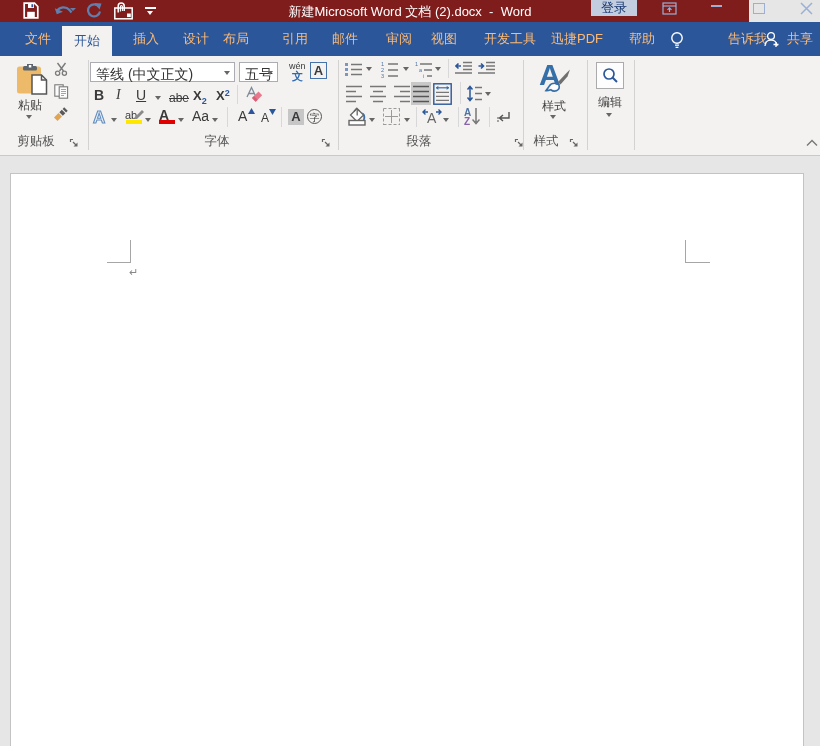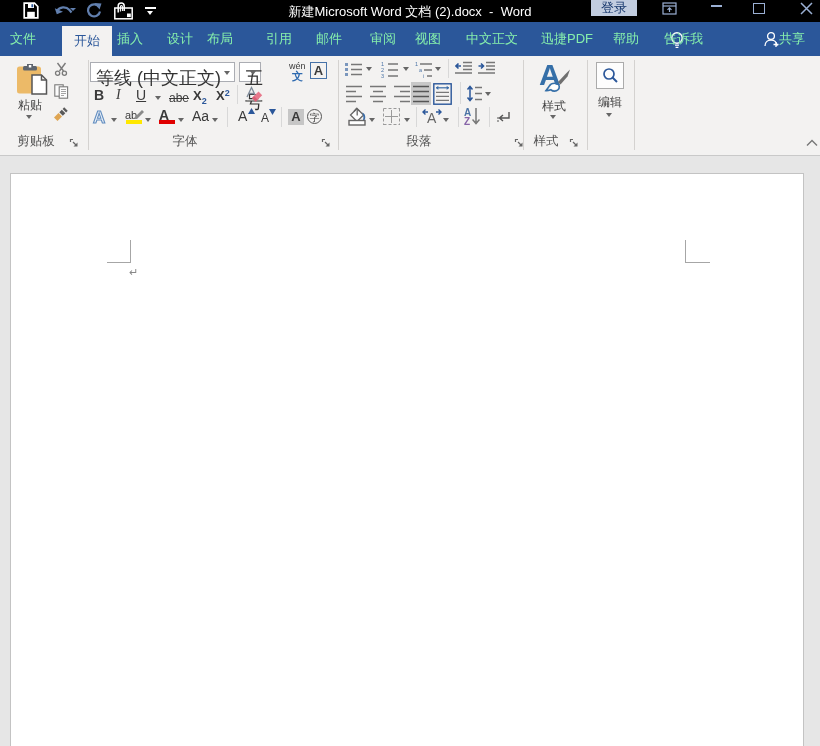--- a/index.html
+++ b/index.html
@@ -1,32 +1,32 @@
 <!DOCTYPE html>
 <html><head>
 <meta charset="utf-8">
 <style>
   * { margin:0; padding:0; box-sizing:border-box; }
   html,body { width:820px; height:746px; overflow:hidden; }
   body { font-family:"Liberation Sans",sans-serif; position:relative; background:#e6e6e6; }
   .abs { position:absolute; }
   
-  #titlebar { position:absolute; left:0; top:0; width:820px; height:22px; background:#000000; }
+  #titlebar { position:absolute; left:0; top:0; width:749px; height:22px; background:#7f1d1d; }
   #title { position:absolute; top:3px; left:0; width:820px; text-align:center; color:#fff; font-size:13px; }
   #signin { position:absolute; left:591px; top:0; width:46px; height:16px; background:#c2cde0; color:#14356b; font-size:13px; text-align:center; line-height:16px; }
   
   #tabrow { position:absolute; left:0; top:22px; width:820px; height:34px; background:#2b579a; }
-  .tab { position:absolute; top:0; height:34px; color:#86efac; font-size:13px; line-height:34px; text-align:left; }
+  .tab { position:absolute; top:0; height:34px; color:#fdba74; font-size:13px; line-height:34px; text-align:right; }
   #tab-home { position:absolute; left:62px; top:4px; width:50px; height:30px; background:#f3f2f1; color:#2b579a; font-size:13px; text-align:center; line-height:30px; }
   
   #ribbon { position:absolute; left:0; top:56px; width:820px; height:100px; background:#f3f2f1; border-bottom:1px solid #c9c9c9; }
   .vsep { position:absolute; top:4px; height:90px; width:1px; background:#d4d2d0; }
   .grplabel { position:absolute; top:77px; height:16px; font-size:12.5px; color:#525252; text-align:center; }
   .launch { position:absolute; top:82px; width:10px; height:10px; }
-  .combo { position:absolute; background:#fff; border:1px solid #abadb3; height:20px; font-size:18px; color:#333; }
+  .combo { position:absolute; background:#fff; border:1px solid #abadb3; height:20px; font-size:14px; color:#333; }
   .ca { position:absolute; right:4px; top:8px; width:0; height:0; border-left:3.5px solid transparent; border-right:3.5px solid transparent; border-top:4px solid #666; }
   .dar { position:absolute; width:0; height:0; border-left:3.5px solid transparent; border-right:3.5px solid transparent; border-top:4px solid #666; }
   
   #docarea { position:absolute; left:0; top:156px; width:820px; height:590px; background:#e6e6e6; }
   #page { position:absolute; left:10px; top:17px; width:794px; height:573px; background:#fff; border:1px solid #c3c3c3; border-bottom:none; }
   .crop { position:absolute; }
 </style>
 </head>
 <body>
 
@@ -72,44 +72,44 @@
   <div id="tabrow">
     <div class="tab" style="left:10px;width:41px">文件</div>
     <div id="tab-home">开始</div>
     <div class="tab" style="left:117px;width:42px">插入</div>
     <div class="tab" style="left:167px;width:42px">设计</div>
     <div class="tab" style="left:207px;width:42px">布局</div>
     <div class="tab" style="left:266px;width:42px">引用</div>
     <div class="tab" style="left:316px;width:42px">邮件</div>
     <div class="tab" style="left:370px;width:42px">审阅</div>
     <div class="tab" style="left:415px;width:42px">视图</div>
-    <div class="tab" style="left:466px;width:70px">中文正文</div>
+    <div class="tab" style="left:466px;width:70px">开发工具</div>
     <div class="tab" style="left:541px;width:62px">迅捷PDF</div>
     <div class="tab" style="left:613px;width:42px">帮助</div>
     <svg class="abs" style="left:669px;top:9px" width="16" height="18" viewBox="0 0 16 18">
       <circle cx="8" cy="7" r="5.2" fill="none" stroke="#fff" stroke-width="1.4"></circle>
       <path d="M6 14.2 h4 M6.6 16.4 h2.8" stroke="#fff" stroke-width="1.3"></path>
     </svg>
-    <div class="tab" style="left:664px;width:42px">告诉我</div>
+    <div class="tab" style="left:725px;width:42px">告诉我</div>
     <svg class="abs" style="left:763px;top:9px" width="18" height="17" viewBox="0 0 18 17">
       <circle cx="8" cy="5" r="3.4" fill="none" stroke="#fff" stroke-width="1.3"></circle>
       <path d="M2 15 c0-4 3-6 6-6 s6 2 6 6" fill="none" stroke="#fff" stroke-width="1.3"></path>
       <path d="M13 11 v5 M10.5 13.5 h5" stroke="#fff" stroke-width="1.3"></path>
     </svg>
     <div class="tab" style="left:779px;width:34px">共享</div>
   </div>
 
   <div id="ribbon">
     <div class="vsep" style="left:88px"></div>
     <div class="vsep" style="left:338px"></div>
     <div class="vsep" style="left:523px"></div>
     <div class="vsep" style="left:587px"></div>
     <div class="vsep" style="left:634px"></div>
     <div class="grplabel" style="left:11px;width:50px">剪贴板</div>
-    <div class="grplabel" style="left:160px;width:50px">字体</div>
+    <div class="grplabel" style="left:192px;width:50px">字体</div>
     <div class="grplabel" style="left:394px;width:50px">段落</div>
     <div class="grplabel" style="left:521px;width:50px">样式</div>
 
     <svg class="launch" style="left:69px" width="10" height="10" viewBox="0 0 10 10">
       <path d="M1.5 4 V1.5 H4" fill="none" stroke="#666" stroke-width="1.2"></path>
       <path d="M4 4 L7.5 7.5" stroke="#666" stroke-width="1.2"></path>
       <path d="M8.5 4.5 V8.5 H4.5 Z" fill="#666"></path>
     </svg>
     <svg class="launch" style="left:321px" width="10" height="10" viewBox="0 0 10 10">
       <path d="M1.5 4 V1.5 H4" fill="none" stroke="#666" stroke-width="1.2"></path>
@@ -150,21 +150,21 @@
     <svg class="abs" style="left:53px;top:50px" width="16" height="16" viewBox="0 0 16 16">
       <path d="M1 11.5 L5.5 7 L9 10.5 L4.5 15 Z" fill="#dfa552"></path>
       <path d="M6.3 6.2 L8.8 3.7 L12.3 7.2 L9.8 9.7 Z" fill="#595959"></path>
       <path d="M9.6 2.9 L11.2 1.3 L14.7 4.8 L13.1 6.4 Z" fill="#595959"></path>
     </svg>
 
     <div class="combo" style="left:90px;top:6px;width:145px">
       <span style="position:absolute;left:5px;top:3px">等线 (中文正文)</span>
       <span class="ca"></span>
     </div>
-    <div class="combo" style="left:239px;top:6px;width:22px">
+    <div class="combo" style="left:239px;top:6px;width:39px">
       <span style="position:absolute;left:5px;top:3px">五号</span>
       <span class="ca"></span>
     </div>
     <div class="abs" style="left:289px;top:5px;font-size:9px;color:#3a3a3a">wén</div>
     <div class="abs" style="left:292px;top:13px;font-size:11px;color:#2f6bb0;font-weight:bold">文</div>
     <div class="abs" style="left:310px;top:6px;width:17px;height:17px;border:1px solid #4672a8;color:#3a3a3a;font-size:13px;font-weight:bold;text-align:center;line-height:15px">A</div>
 
     <div class="abs" style="left:94px;top:31px;font-size:14px;font-weight:bold;color:#3a3a3a">B</div>
     <div class="abs" style="left:116px;top:31px;font-size:14px;font-style:italic;color:#3a3a3a;font-family:'Liberation Serif',serif">I</div>
     <div class="abs" style="left:136px;top:31px;font-size:14px;text-decoration:underline;color:#3a3a3a">U</div>

